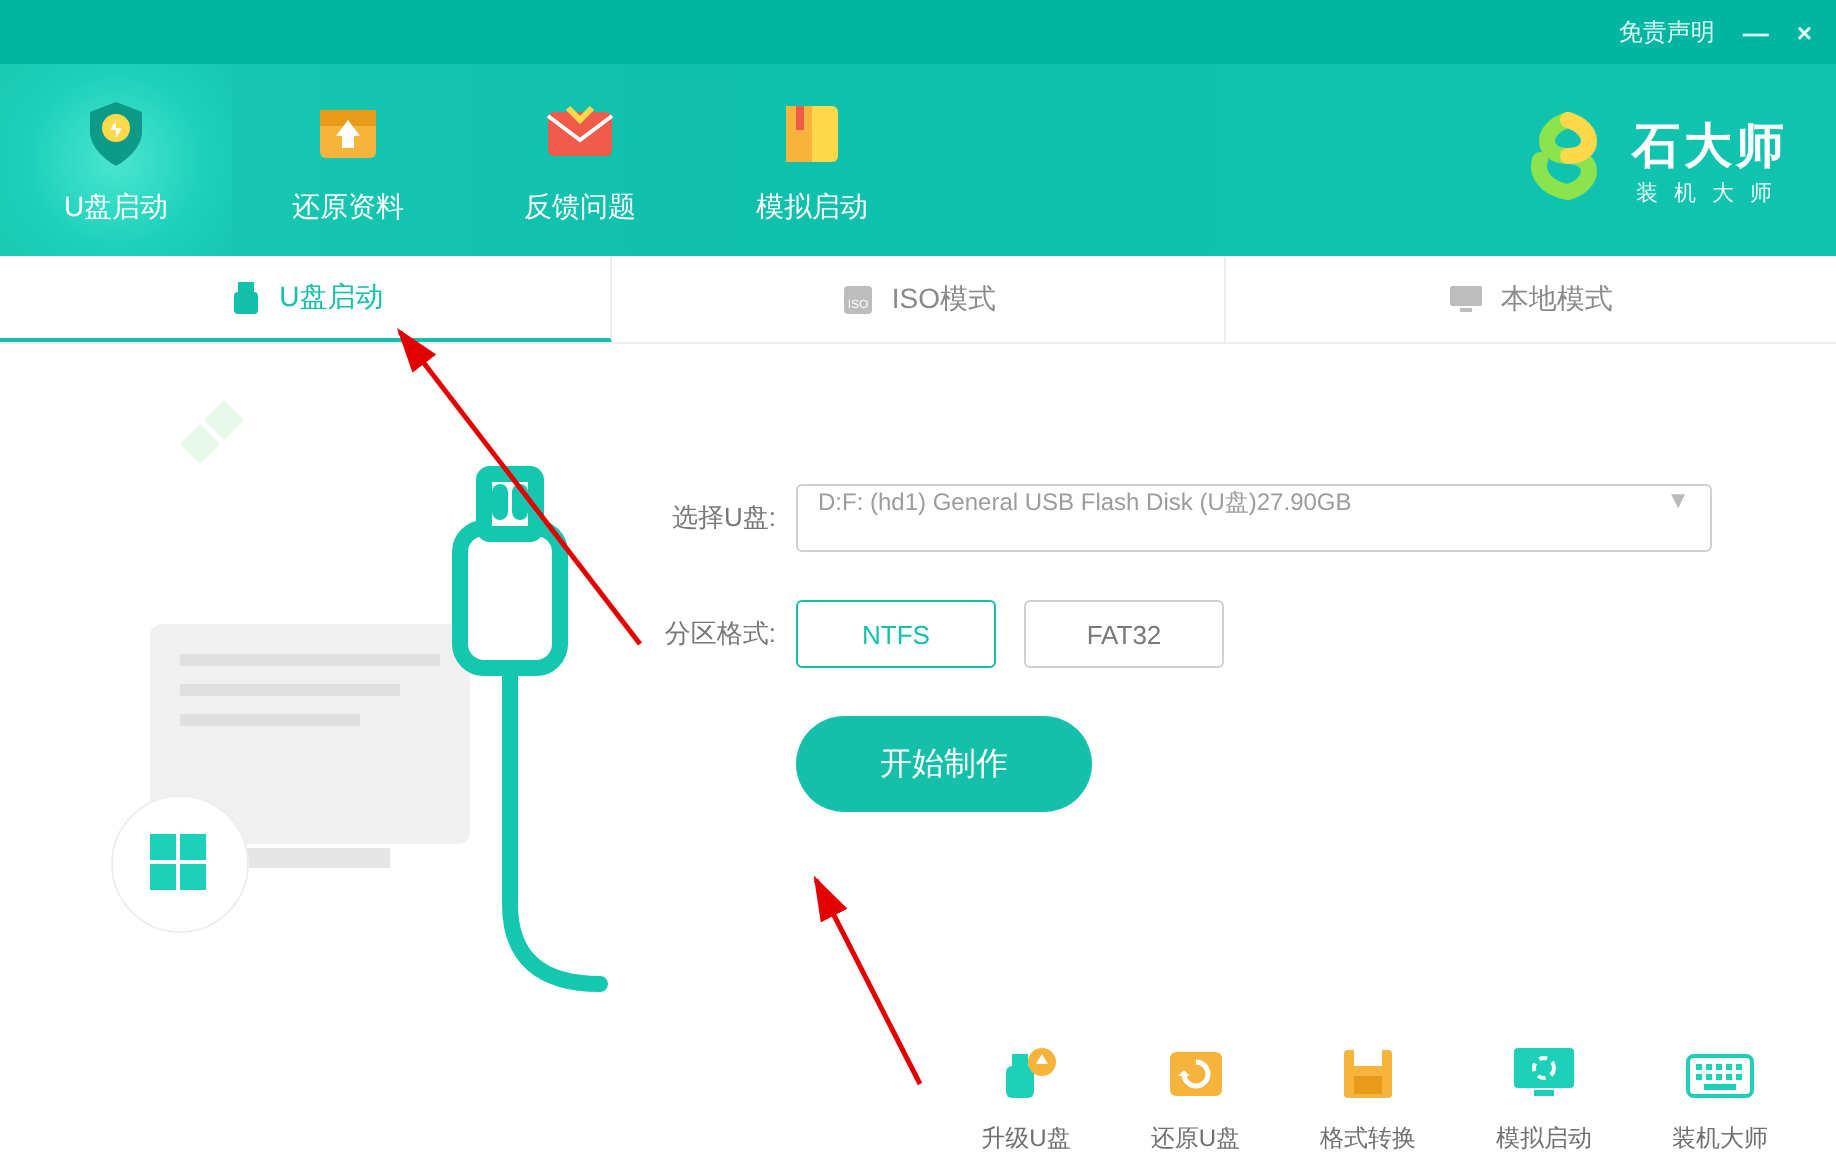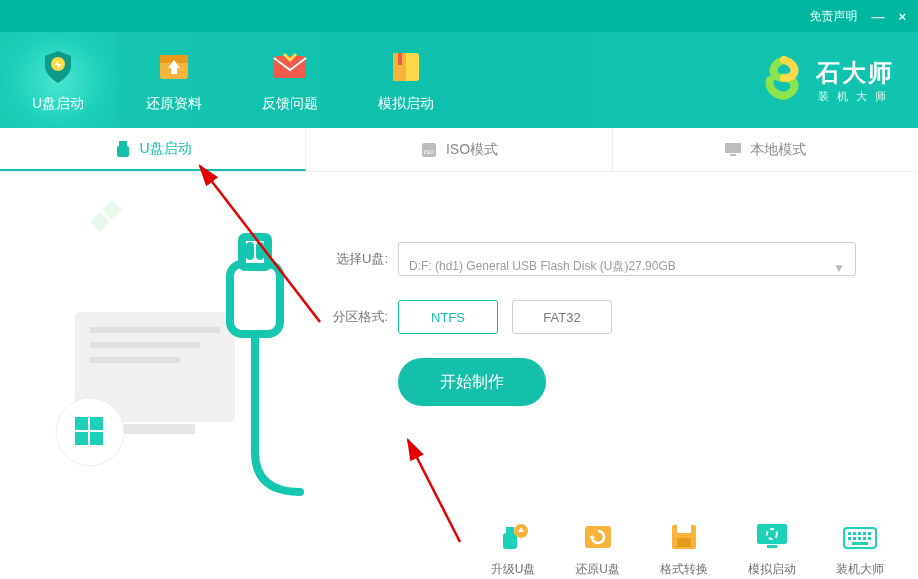--- a/index.html
+++ b/index.html
@@ -29,21 +29,21 @@
   .subtab .sico { width: 18px; height: 18px; display: inline-flex; align-items: center; justify-content: center; }
 
   
   .main { position: relative; height: 419px; }
   .illus { position: absolute; left: 20px; top: 30px; width: 270px; height: 300px; }
   .illus svg { overflow: visible; }
 
   .form { position: absolute; left: 316px; top: 70px; width: 540px; }
   .row { display: flex; align-items: center; margin-bottom: 24px; }
   .row .lbl { width: 72px; color: #787878; font-size: 13px; text-align: right; margin-right: 10px; }
-  .sel { flex: 1; height: 34px; border: 1px solid #d0d0d0; border-radius: 3px; display: flex; align-items: flex-end; justify-content: space-between; padding: 0 10px; color: #9c9c9c; font-size: 12px; font-family: Consolas, monospace; cursor: pointer; }
+  .sel { flex: 1; height: 34px; border: 1px solid #d0d0d0; border-radius: 3px; display: flex; align-items: flex-start; justify-content: space-between; padding: 0 10px; color: #9c9c9c; font-size: 12px; font-family: Consolas, monospace; cursor: pointer; }
   .sel .caret { color: #bbb; }
   .opts { display: flex; gap: 14px; }
   .opt { width: 100px; height: 34px; border: 1px solid #d0d0d0; border-radius: 3px; display: flex; align-items: center; justify-content: center; font-size: 13px; color: #787878; cursor: pointer; }
   .opt.sel-on { border-color: #14c0aa; color: #14c0aa; }
 
   .actionrow { display: flex; align-items: center; margin-top: 10px; }
   .startbtn { width: 148px; height: 48px; background: #14c0aa; color: #fff; border-radius: 24px; display: flex; align-items: center; justify-content: center; font-size: 16px; cursor: pointer; border: none; margin-left: 82px; }
   .tip { font-size: 12px; color: #888; }
   .tip .tleft { color: #f5a623; }
 

